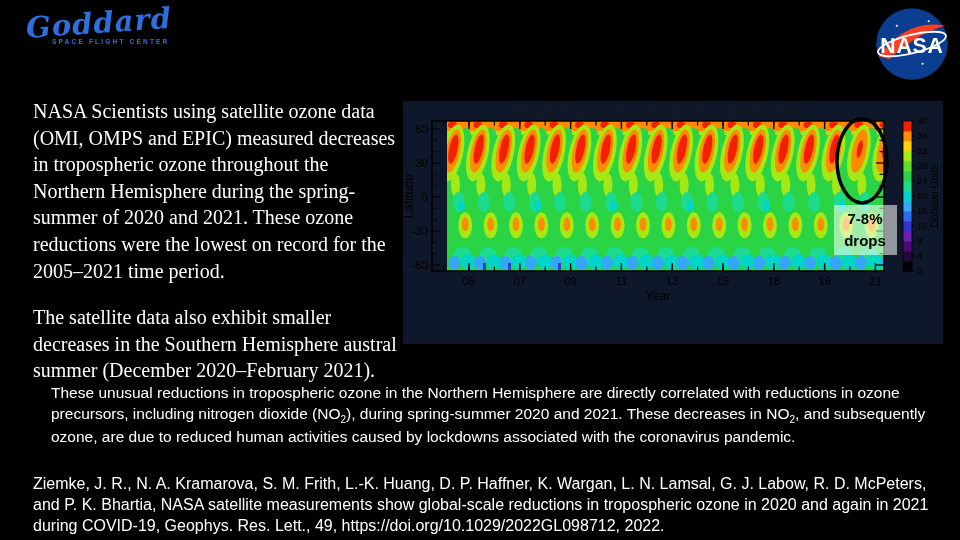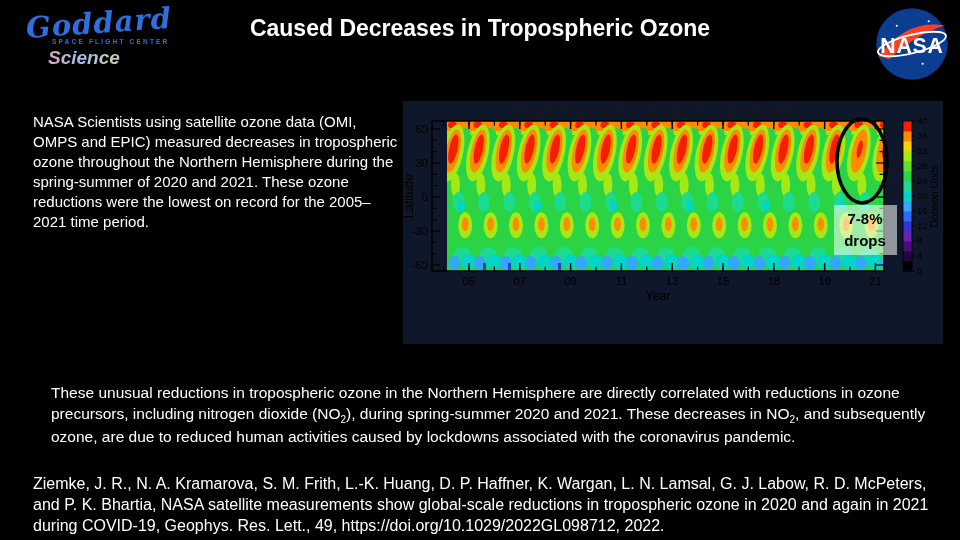--- a/index.html
+++ b/index.html
@@ -16,21 +16,21 @@
                    -webkit-background-clip:text;background-clip:text;color:transparent;}
 
   
   .title{position:absolute;left:150px;top:14px;width:660px;text-align:center;
          font-size:23px;font-weight:bold;line-height:1.28;}
 
   
   .nasa-logo{position:absolute;right:10px;top:6px;}
 
   
-  .left-col{position:absolute;left:33px;top:112px;width:368px;font-size:15px;line-height:1.33;}
+  .left-col{position:absolute;left:33px;top:98px;width:368px;font-size:20px;line-height:1.33;font-family:Liberation Serif, serif;}
   .left-col p{margin:0 0 20px 0;}
 
   
   .panel{position:absolute;left:403px;top:101px;width:540px;height:243px;background:#0f172a;}
   .caption{position:absolute;left:400px;top:313px;width:545px;font-size:11.5px;font-weight:bold;}
 
   .para-wide{position:absolute;left:51px;width:916px;font-size:15.5px;line-height:1.35;margin-top:39px;}
   .para3{top:344px;}
   .para4{top:420px;}
   sub{font-size:10px;}
@@ -38,40 +38,39 @@
   .citation{position:absolute;left:33px;top:474px;width:916px;font-size:16px;line-height:1.3;}
 </style>
 </head>
 <body>
 
 <div class="slide">
 
   <div class="goddard">
     <div class="goddard-script">Goddard</div>
     <div class="goddard-sub">SPACE FLIGHT CENTER</div>
-    <div class="goddard-science">Science</div>
   </div>
 
   <div class="title">
-    <div>Caused Decreases in Tropospheric Ozone</div>
   </div>
 
   <svg class="nasa-logo" width="76" height="76" viewBox="0 0 100 100">
     <circle cx="50" cy="50" r="47" fill="#0b3d91"></circle>
     <circle cx="30" cy="26" r="1.4" fill="#fff"></circle>
     <circle cx="72" cy="20" r="1.4" fill="#fff"></circle>
     <circle cx="20" cy="60" r="1.4" fill="#fff"></circle>
     <circle cx="64" cy="76" r="1.4" fill="#fff"></circle>
     <path d="M6,66 Q44,16 94,26 Q60,34 20,70 Z" fill="#fc3d21"></path>
     <text x="50" y="62" text-anchor="middle" font-family="Liberation Sans, sans-serif" font-size="28" font-weight="bold" fill="#fff" letter-spacing="1">NASA</text>
     <ellipse cx="50" cy="50" rx="46" ry="12" fill="none" stroke="#fff" stroke-width="2.4" transform="rotate(-14 50 50)"></ellipse>
   </svg>
 
   <div class="left-col">
     <p>NASA Scientists using satellite ozone data (OMI, OMPS and EPIC) measured decreases in tropospheric ozone throughout the Northern Hemisphere during the spring-summer of 2020 and 2021. These ozone reductions were the lowest on record for the 2005–2021 time period.</p>
+    <p>The satellite data also exhibit smaller decreases in the Southern Hemisphere austral summer (December 2020–February 2021).</p>
   </div>
 
   <div class="panel">
     <svg id="chart-svg" width="540" height="207" viewBox="0 0 540 207">
         <defs>
           <clipPath id="plotclip">
             <rect x="44" y="20" width="437" height="150"></rect>
           </clipPath>
         </defs>
         <g>

